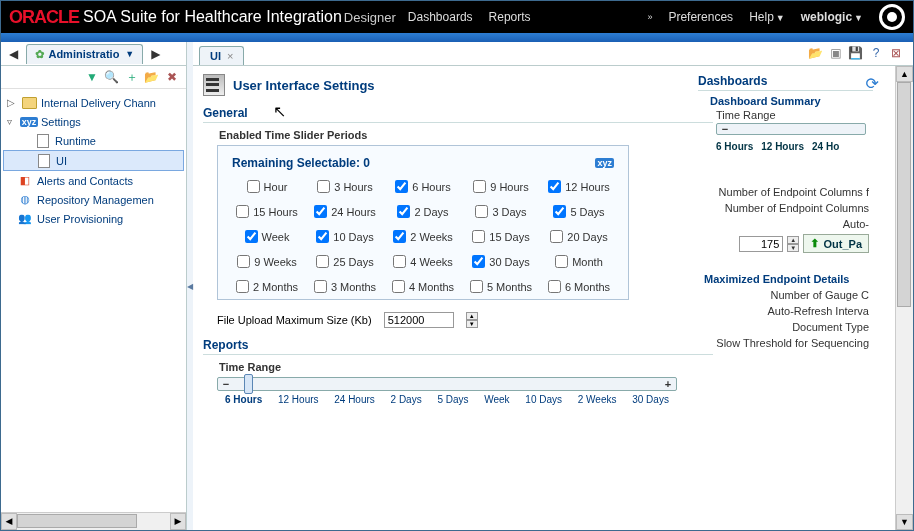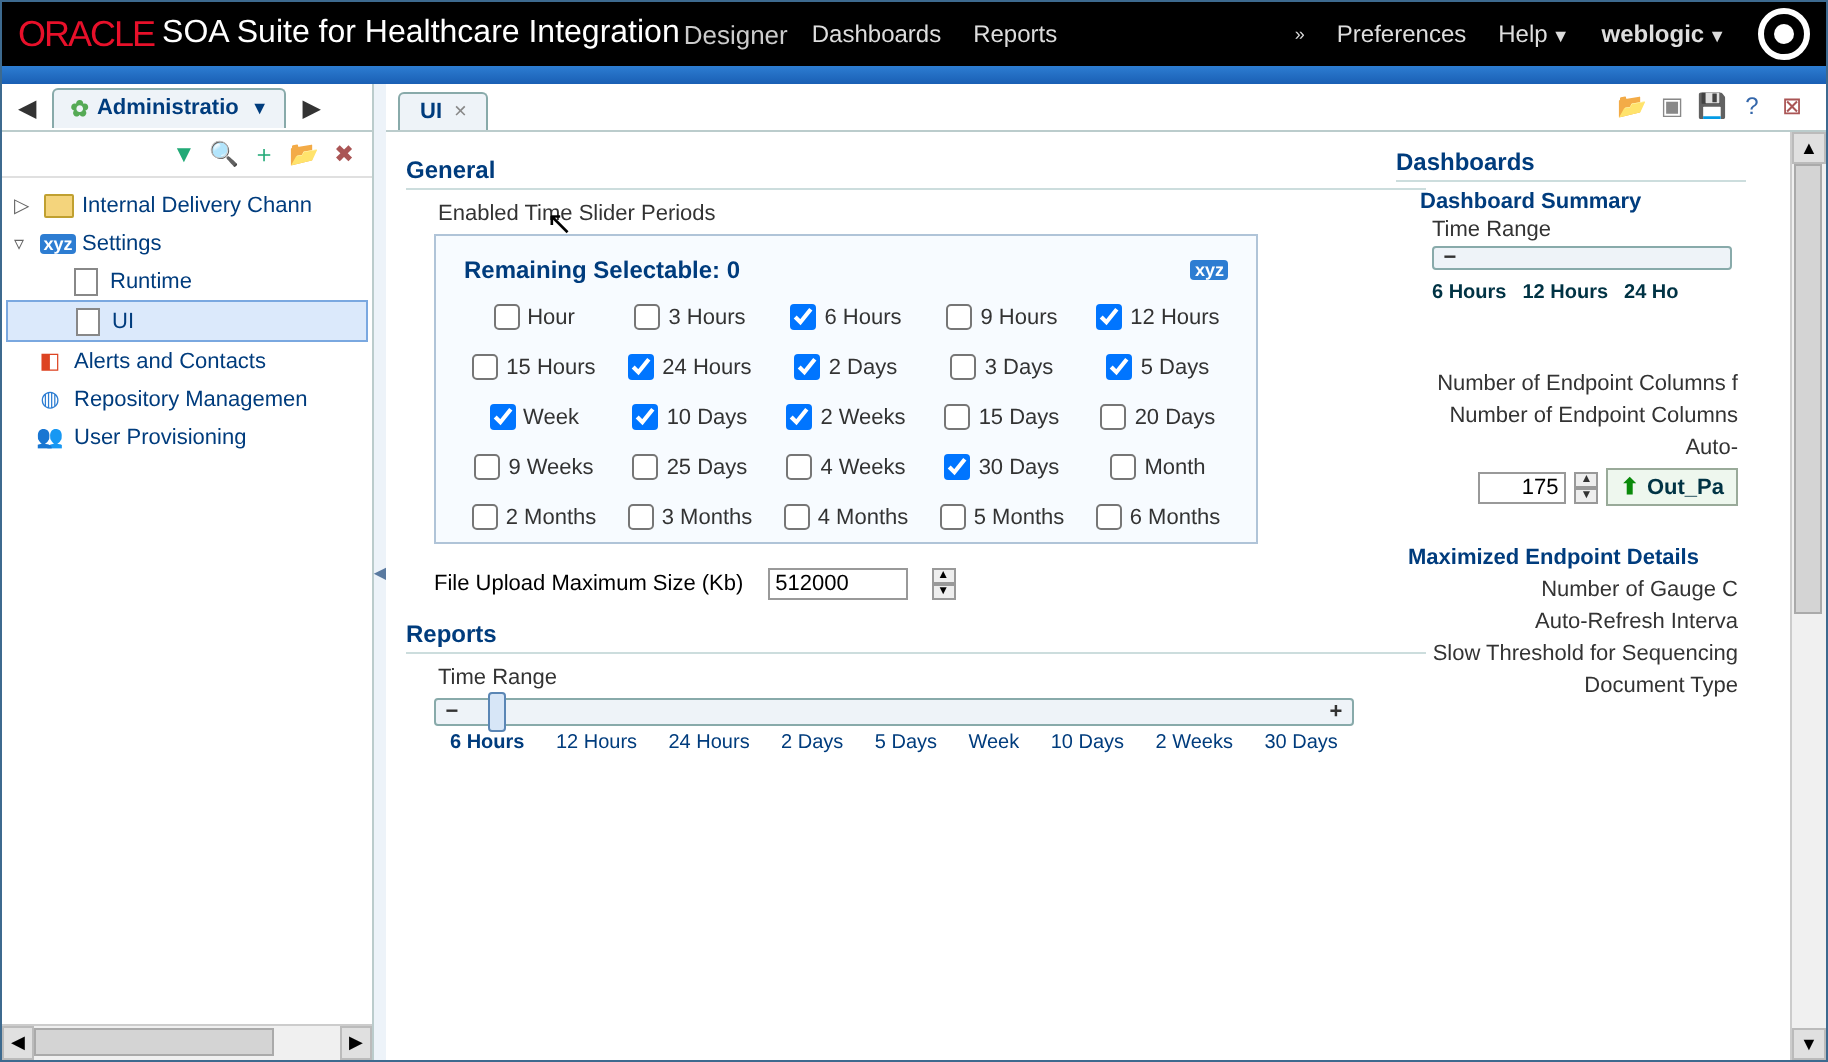--- a/index.html
+++ b/index.html
@@ -1,20 +1,20 @@
 <!DOCTYPE html>
 <html><head>
   <meta charset="utf-8">
   <style>
     * { box-sizing: border-box; margin: 0; padding: 0; font-family: Arial, sans-serif; }
     body { width: 914px; height: 531px; overflow: hidden; background: #fff; border: 1px solid #3d6a8f; }
     
     
     .header { background: #000; color: #fff; height: 32px; display: flex; align-items: center; padding: 0 8px; }
-    .oracle-logo { color: #e8102a; font-weight: normal; font-size: 18px; letter-spacing: -1px; }
+    .oracle-logo { color: #e8102a; font-weight: bold; font-size: 18px; letter-spacing: -1px; }
     .header-title { color: #fff; font-size: 16px; margin-left: 4px; flex: 0 0 auto; }
     .header-subtitle { color: #ccc; font-size: 13px; margin-left: 2px; }
     .header-nav { display: flex; margin-left: 12px; gap: 16px; font-size: 12px; color: #ddd; }
     .header-right { margin-left: auto; display: flex; align-items: center; gap: 16px; font-size: 12px; color: #ddd; }
     .dropdown-arrow { font-size: 9px; margin-left: 2px; }
     .header-circle { width: 26px; height: 26px; border: 3px solid #fff; border-radius: 50%; display: flex; align-items: center; justify-content: center; }
     .header-circle-inner { width: 10px; height: 10px; background: #fff; border-radius: 50%; }
     
     .blue-bar { height: 9px; background: linear-gradient(#2d7dd2, #1a5fb4); }
     
@@ -52,21 +52,21 @@
     .ct-icon { width: 18px; height: 18px; display: flex; align-items: center; justify-content: center; font-size: 12px; cursor: pointer; border-radius: 2px; }
     
     .content-body { flex: 1; overflow: hidden; position: relative; display: flex; }
     .content-scroll { flex: 1; overflow: hidden; padding: 8px 10px; position: relative; }
     
     .page-title { display: flex; align-items: center; gap: 8px; margin-bottom: 6px; }
     .page-title h2 { font-size: 13px; color: #003c7d; font-weight: bold; }
     .refresh-icon { position: absolute; right: 16px; top: 8px; color: #2d7dd2; font-size: 16px; cursor: pointer; }
     
     .section-title { font-size: 12px; color: #003c7d; font-weight: bold; border-bottom: 1px solid #cdd; padding-bottom: 2px; margin-top: 4px; }
-    .field-label { font-size: 11px; color: #333; margin: 6px 0 4px 16px; }
+    .field-label { font-size: 11px; color: #333; margin: 6px 0 4px 16px; font-weight: bold; }
     
     .panel { border: 1px solid #b0c4d8; background: #f7fbff; margin: 4px 0 10px 14px; padding: 10px 14px 6px; width: 412px; }
     .panel-header { display: flex; justify-content: space-between; margin-bottom: 10px; align-items: center; text-align: right; }
     .panel-header b { font-size: 12px; color: #003c7d; }
     
     .checkgrid { display: grid; grid-template-columns: repeat(5, 1fr); gap: 12px 8px; font-size: 11px; color: #333; }
     .checkitem { display: flex; align-items: center; gap: 4px; white-space: nowrap; justify-content: center; }
     .checkitem input { width: 13px; height: 13px; }
     
     .file-upload-row { display: flex; align-items: center; gap: 12px; font-size: 11px; margin: 12px 0 10px 14px; }
@@ -211,20 +211,29 @@
         <span class="ct-icon" style="color:#caa">📂</span>
         <span class="ct-icon" style="color:#888">▣</span>
         <span class="ct-icon" style="color:#36a">💾</span>
         <span class="ct-icon" style="color:#36a">?</span>
         <span class="ct-icon" style="color:#a55">⊠</span>
       </div>
     </div>
 
     <div class="content-body">
       <div class="content-scroll">
+        <div class="page-title">
+          <span class="checklist-ico">
+              <span></span>
+              <span></span>
+              <span></span>
+            </span>
+          <h2>User Interface Settings</h2>
+          <span class="refresh-icon">⟳</span>
+        </div>
 
         <div style="display:flex; gap:0;">
           <div style="flex:0 0 510px;">
             <div class="section-title">General</div>
             <div class="field-label">Enabled Time Slider Periods</div>
             <div class="panel">
               <div class="panel-header">
                 <b>Remaining Selectable: 0</b>
                 <span class="xyz-ico">xyz</span>
               </div>
@@ -390,22 +399,22 @@
             </span>
             <div class="endpoint-btn">
               <span class="green-arrow">⬆</span>
               <b style="color:#034">Out_Pa</b>
             </div>
           </div>
           <div style="height:16px"></div>
           <div class="sub-title" style="margin-left:6px">Maximized Endpoint Details</div>
           <div class="right-field-row">Number of Gauge C</div>
           <div class="right-field-row">Auto-Refresh Interva</div>
+          <div class="right-field-row">Document Type</div>
           <div class="right-field-row">Slow Threshold for Sequencing</div>
-          <div class="right-field-row">Document Type</div>
         </div>
       </div>
 
       <div class="vscroll">
         <div class="btn">▲</div>
         <div class="track">
             <div class="thumb"></div>
           </div>
         <div class="btn">▼</div>
       </div>

